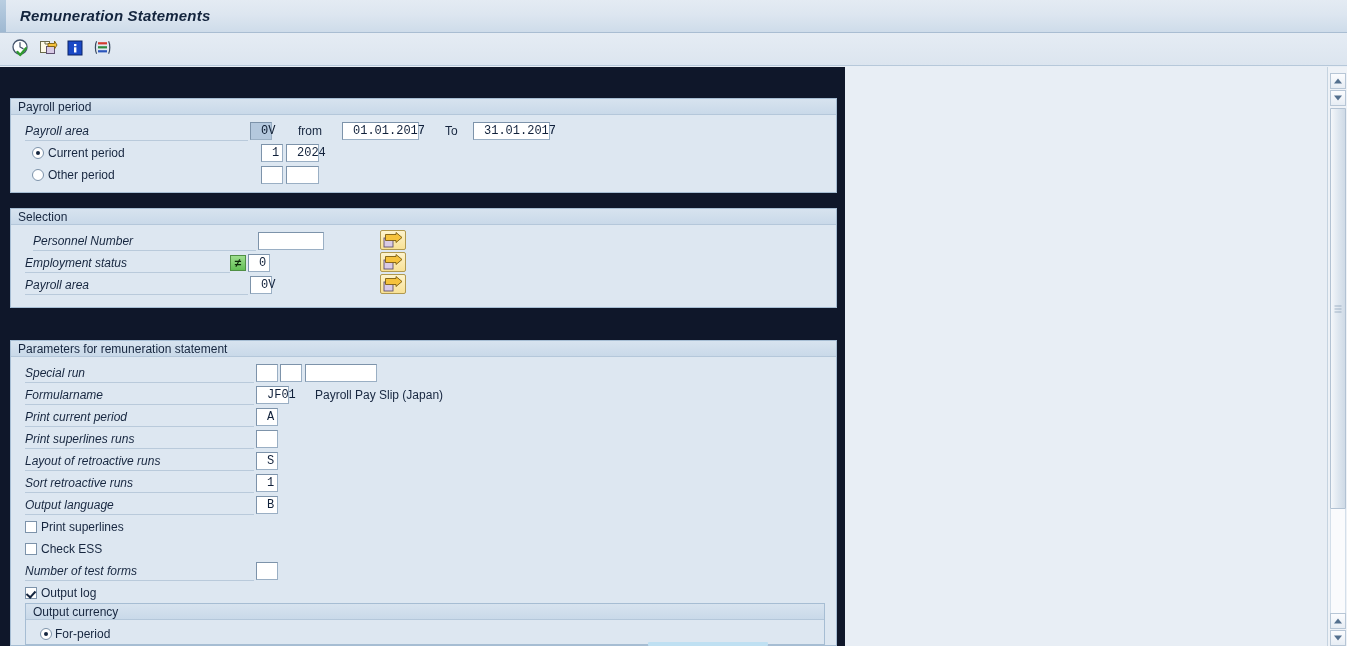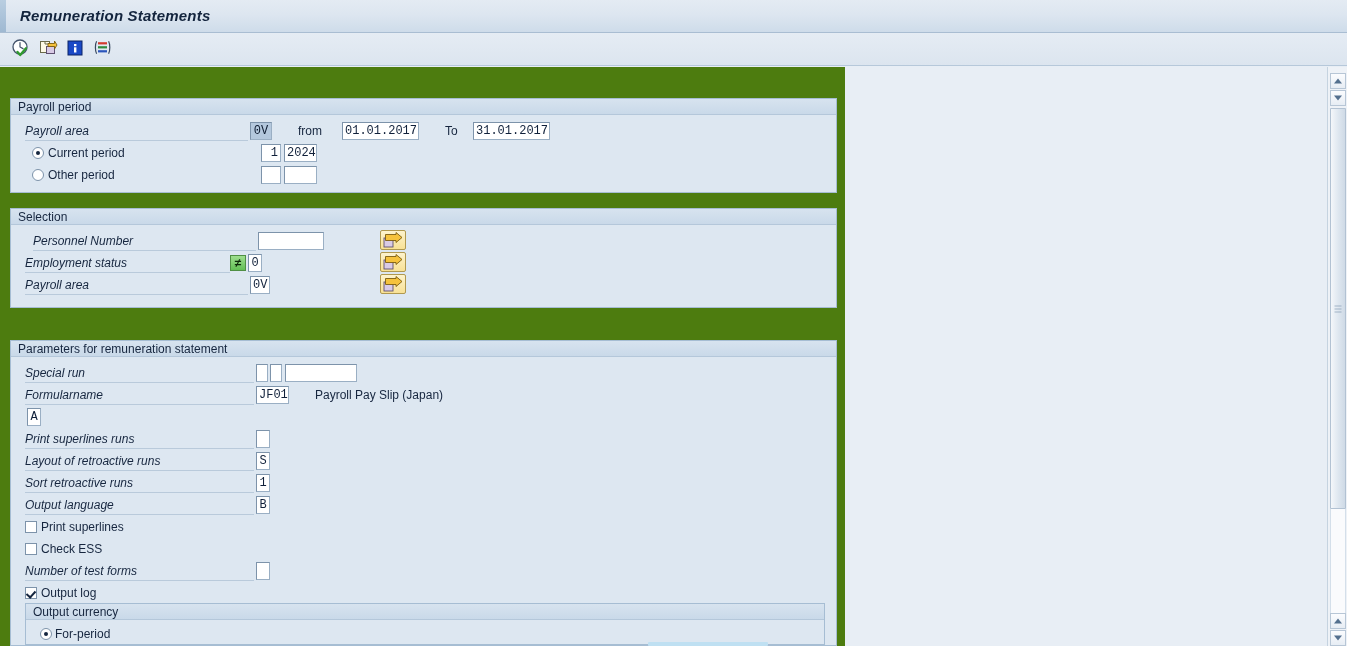--- a/index.html
+++ b/index.html
@@ -116,21 +116,21 @@
   .btn-further { width: 146px; }
   .btn-search  { width: 146px; }
   .btn-sort    { width: 146px; }
 
   
   .formarea {
     position: absolute;
     left: 0; top: 67px;
     width: 1305px;
     height: 579px;
-    background: #4d7c0f;
+    background: #0f172a;
     overflow: hidden;
   }
 
   
   .group {
     position: absolute;
     box-sizing: border-box;
     border: 1px solid #a6bdd3;
     border-top: none;
     background: #dde7f1;
@@ -188,21 +188,21 @@
   .inp {
     box-sizing: border-box;
     height: 18px;
     background: #ffffff;
     border: 1px solid #9aafc4;
     border-top-color: #7d93aa;
     border-left-color: #7d93aa;
     font-family: "Liberation Mono", monospace;
     font-size: 12px;
     color: #10203a;
-    padding: 0 2px;
+    padding: 0 10px;
     line-height: 17px;
     outline: none;
   }
   .inp.sel {
     background: #b4c8dd;
     color: #0d1b30;
   }
   .inp.ctr { text-align: center; }
   .inp.rt  { text-align: right; }
 
@@ -522,20 +522,21 @@
           <span class="inp" style="width:72px; margin-left:3px;"></span>
         </div>
 
         <div class="row" style="left:14px; top:28px;">
           <span class="flabel" style="width:229px;">Formularname</span>
           <span class="inp ctr" style="width:33px; margin-left:2px;">JF01</span>
           <span class="plainlabel" style="margin-left:26px;">Payroll Pay Slip (Japan)</span>
         </div>
 
         <div class="row" style="left:14px; top:50px;">
+          <span class="flabel" style="width:229px;">Print current period</span>
           <span class="inp ctr" style="width:14px; margin-left:2px;">A</span>
         </div>
 
         <div class="row" style="left:14px; top:72px;">
           <span class="flabel" style="width:229px;">Print superlines runs</span>
           <span class="inp ctr" style="width:14px; margin-left:2px;"></span>
         </div>
 
         <div class="row" style="left:14px; top:94px;">
           <span class="flabel" style="width:229px;">Layout of retroactive runs</span>

